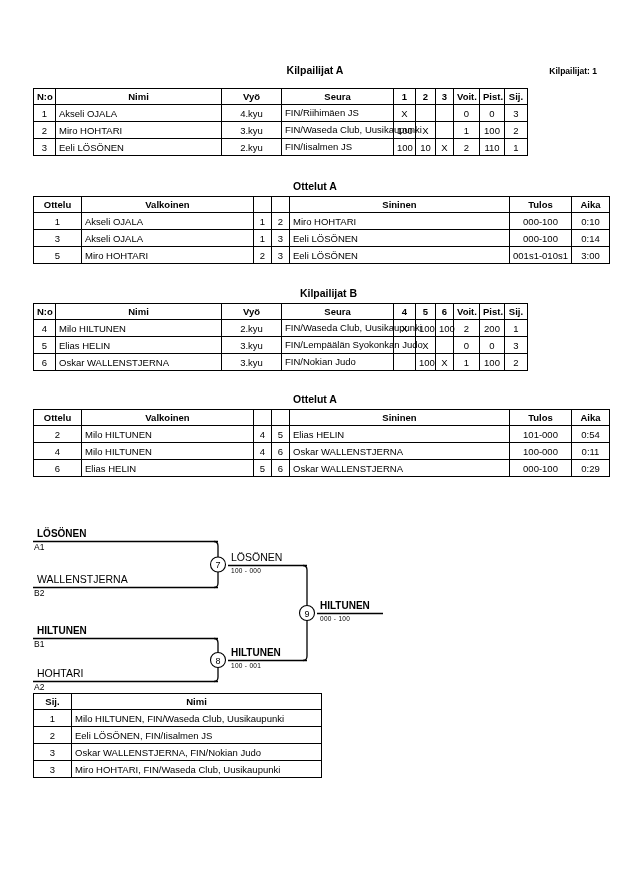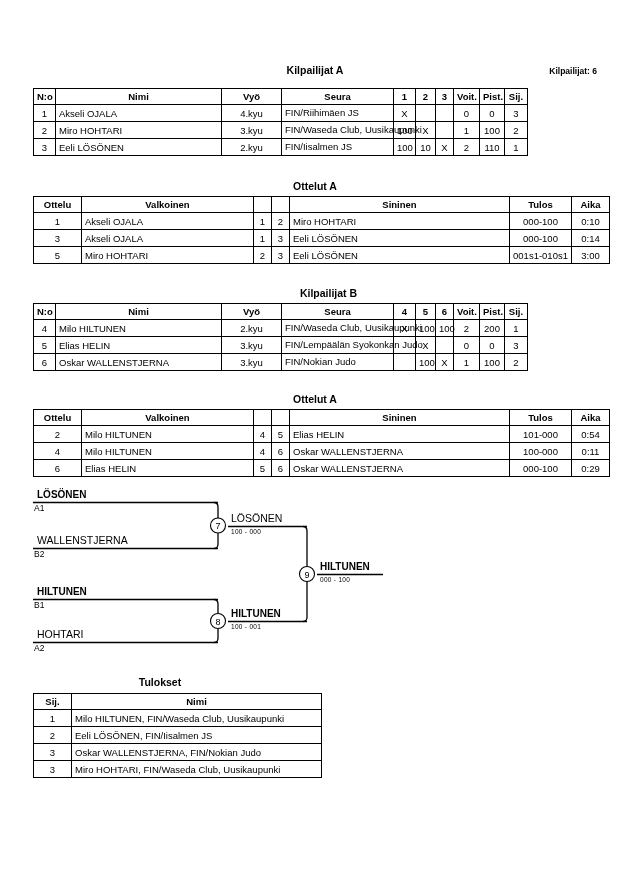--- a/index.html
+++ b/index.html
@@ -63,21 +63,21 @@
 
   
   .pool-wrap { position: absolute; left: 33px; }
   .pool-wrap table { width: 464px; }
 
   
   .matches-wrap { position: absolute; left: 33px; }
   .matches-wrap table { width: 556px; }
 
   
-  .bracket { position: absolute; left: 0; top: 482px; width: 630px; height: 175px; }
+  .bracket { position: absolute; left: 0; top: 521px; width: 630px; height: 175px; }
   .bracket svg { display: block; }
   .bk-name {
     font-family: "Liberation Sans", sans-serif;
     font-size: 10px; font-weight: bold; fill: #000;
   }
   .bk-name.reg { font-weight: normal; font-size: 10.5px; }
   .bk-seed { font-size: 8.5px; fill: #000; font-weight: normal; }
   .bk-score { font-size: 6.5px; fill: #000; font-weight: normal; letter-spacing: .3px; }
   .bk-num { font-size: 9px; fill: #000; font-weight: normal; }
   .bk-line { stroke: #000; stroke-width: 1.3; fill: none; }
@@ -86,21 +86,21 @@
   
   .results-wrap { position: absolute; left: 33px; }
   .results-wrap table { width: 288px; }
 </style>
 </head>
 <body>
 
 <div class="page">
 
   <div class="section-caption" style="position:absolute;left:0;right:0;top:64px;">Kilpailijat A</div>
-  <div class="competitor-count">Kilpailijat: 6</div>
+  <div class="competitor-count">Kilpailijat: 1</div>
 
   <div class="pool-wrap" style="top:88px;">
     <table class="grid">
       <colgroup>
         <col style="width:22px">
           <col style="width:166px">
           <col style="width:60px">
         <col style="width:112px">
           <col style="width:22px">
           <col style="width:20px">
@@ -394,21 +394,20 @@
       <path class="bk-line" d="M303,44.5 Q307,44.5 307,49 L307,135 Q307,139.5 303,139.5"></path>
 
       <circle class="bk-circle" cx="307" cy="92" r="7.5"></circle>
       <text class="bk-num" x="307" y="95.5" text-anchor="middle">9</text>
       <text class="bk-name" x="320" y="88">HILTUNEN</text>
       <line class="bk-line" x1="317" y1="92.5" x2="383" y2="92.5"></line>
       <text class="bk-score" x="320" y="100">000 - 100</text>
     </svg>
   </div>
 
-  <div class="section-caption" style="position:absolute;left:0;right:0;top:676px;width:320px;">Tulokset</div>
   <div class="results-wrap" style="top:693px;">
     <table class="grid">
       <colgroup>
           <col style="width:38px">
           <col style="width:250px">
         </colgroup>
       <thead>
         <tr>
           <th class="c headsep">Sij.</th>
           <th class="c headsep">Nimi</th>

